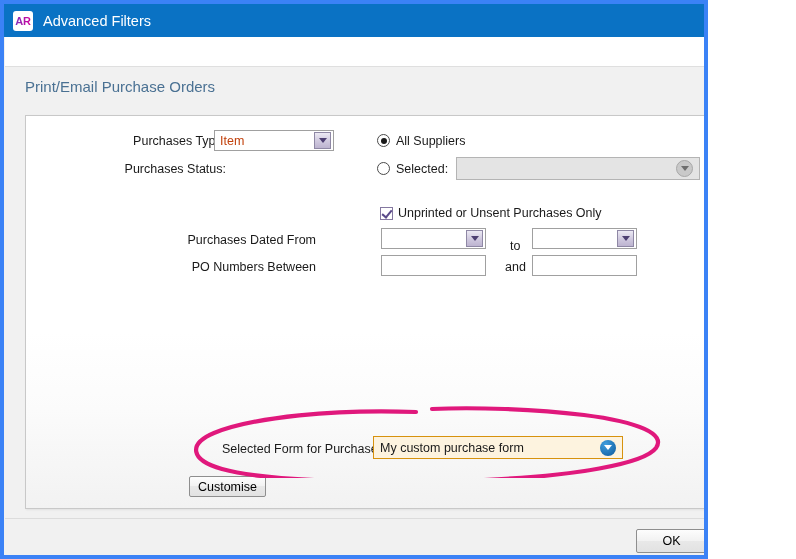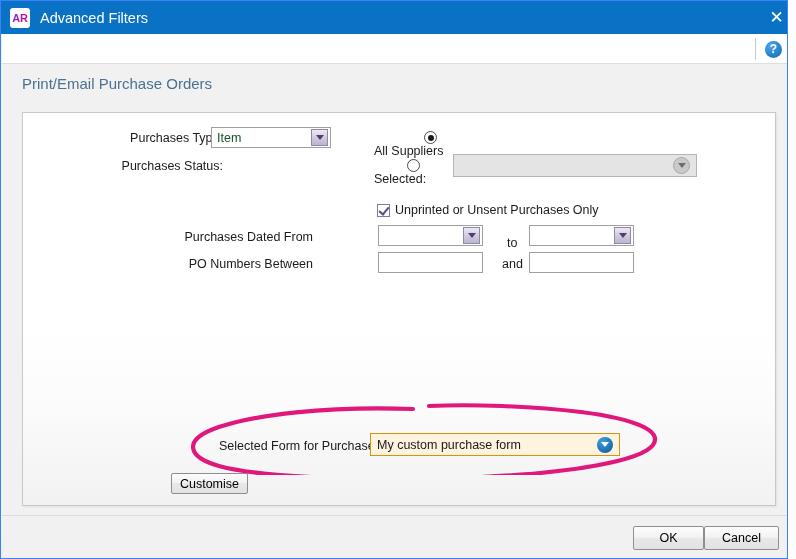--- a/index.html
+++ b/index.html
@@ -10,24 +10,24 @@
     width: 796px;
     height: 559px;
     font-family: "Liberation Sans", sans-serif;
     background: #ffffff;
     overflow: hidden;
     -webkit-font-smoothing: antialiased;
   }
 
   .window {
     position: relative;
-    width: 788px;
+    width: 708px;
     height: 559px;
     box-sizing: border-box;
-    border: 1px solid #3b82f6;
+    border: 4px solid #3b82f6;
     background: #f1f1f1;
     overflow: hidden;
   }
 
   
   .titlebar {
     position: absolute;
     left: 0; top: 0;
     width: 796px;
     height: 33px;
@@ -158,21 +158,21 @@
     border: 1px solid #a0a0a0;
     background: #ffffff;
     display: flex;
     align-items: center;
     cursor: pointer;
   }
   .combo .val {
     flex: 1;
     padding-left: 5px;
     font-size: 12.5px;
-    color: #14532d;
+    color: #c2410c;
     overflow: hidden;
     white-space: nowrap;
     font-family: "Liberation Sans", sans-serif;
   }
   .combo .arrow {
     width: 17px;
     height: 17px;
     margin-right: 2px;
     box-sizing: border-box;
     border: 1px solid #8f88a5;
@@ -230,22 +230,21 @@
     border-left: 4px solid transparent;
     border-right: 4px solid transparent;
     border-top: 5px solid #6e6e6e;
     margin-top: -1px;
   }
 
   
   .radio-row {
     position: absolute;
     display: flex;
-    align-items: flex-end;
-    flex-direction: column;
+    align-items: flex-start;
   }
   .radio {
     width: 13px; height: 13px;
     box-sizing: border-box;
     border-radius: 50%;
     border: 1px solid #4a4a4a;
     background: #ffffff;
     margin-right: 6px;
     flex: 0 0 auto;
     display: flex;
@@ -440,21 +439,21 @@
     <div class="combo" style="left:506px; top:139px; width:105px; background:#ffffff;">
       <div class="val"></div>
     </div>
 
     <div class="lbl" style="left:196px; top:326px;">Selected Form for Purchase:</div>
     <div class="form-combo" style="left:347px; top:320px; width:250px;gap:12px;">
       <div class="val">My custom purchase form</div>
       <div class="circ"></div>
     </div>
 
-    <div class="btn" style="left:148px; top:360px; width:77px; height:21px;justify-content:center;">
+    <div class="btn" style="left:163px; top:360px; width:77px; height:21px;justify-content:center;">
       <span>Customise</span>
     </div>
   </div>
 
   <svg class="annotation" viewBox="0 0 490 78">
     <path d="M 232 12
              C 150 9, 70 17, 30 33
              C 4 44, 6 60, 38 69
              C 85 82, 200 84, 300 80
              C 390 76, 460 64, 472 48

